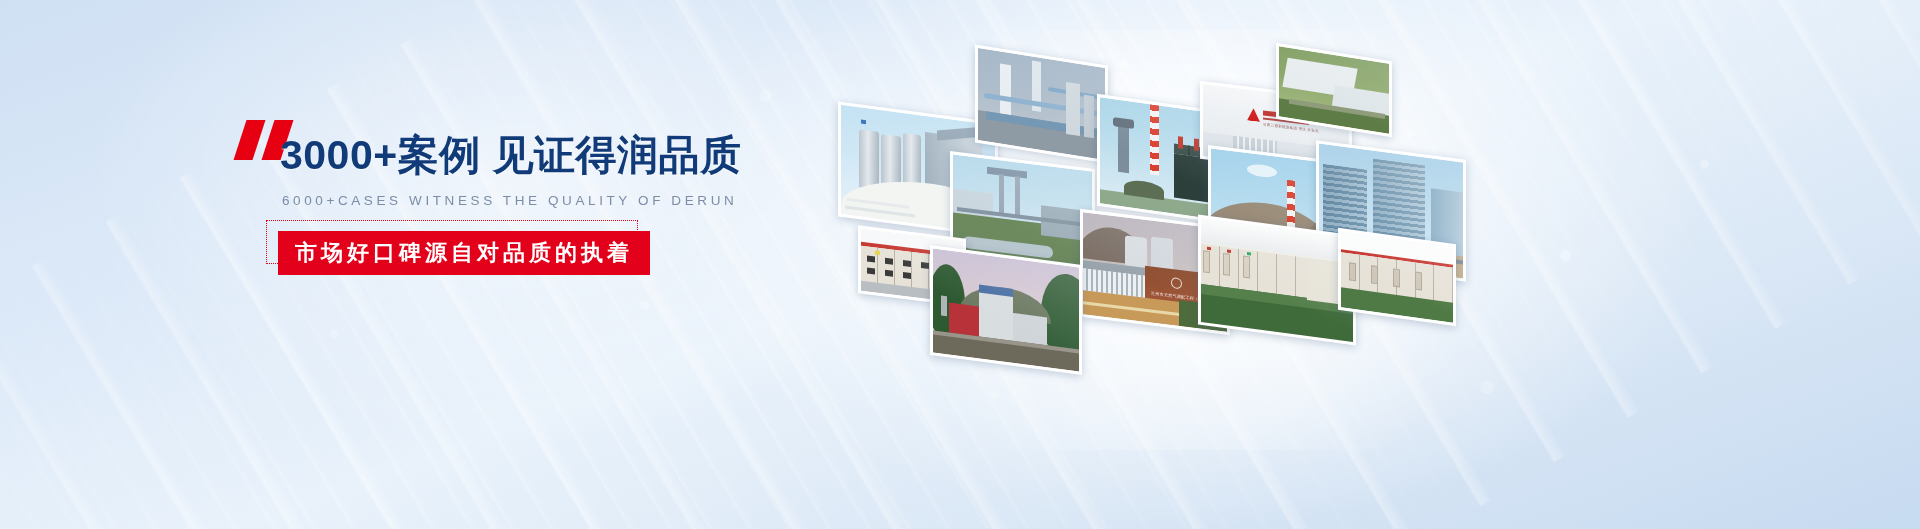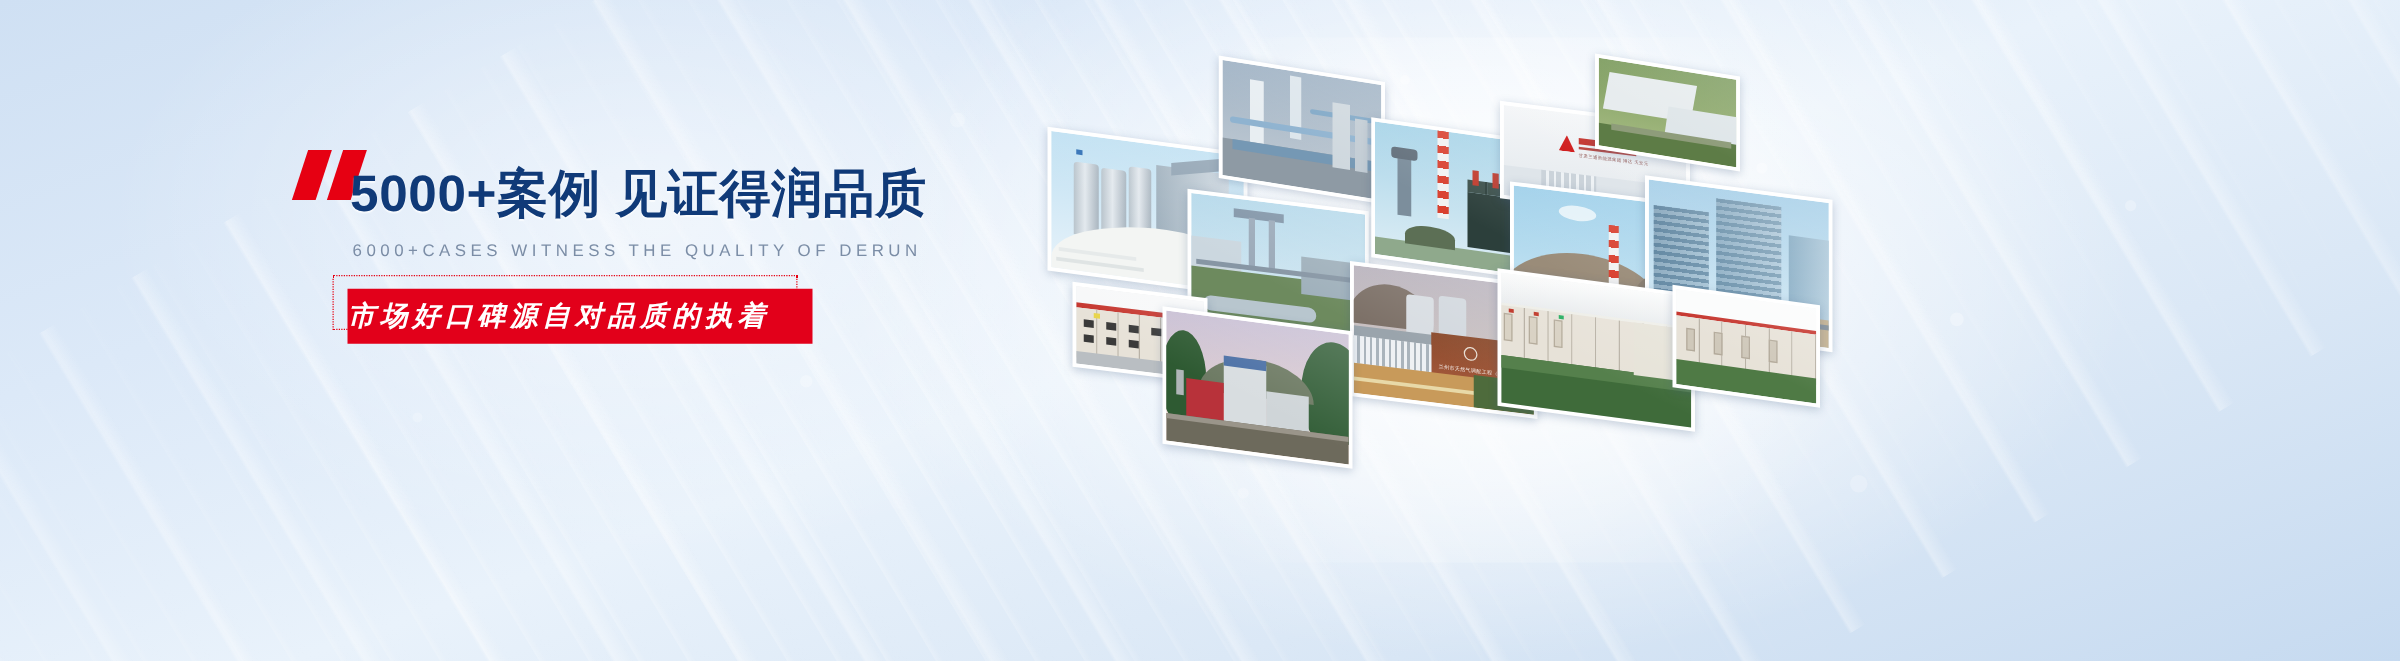--- a/index.html
+++ b/index.html
@@ -78,21 +78,21 @@
     white-space:nowrap; font-weight:normal;
   }
 
   .badge-wrap { position:absolute; left:28px; top:100px; width:420px; height:58px; }
   .badge-dotted {
     position:absolute; left:0; top:0; width:372px; height:44px;
     border:1.5px dotted #e60012; background:transparent;
   }
   .badge-red {
     position:absolute; left:12px; top:11px; width:372px; height:44px;
-    background:#e2001a; display:flex; align-items:center; justify-content:flex-start;font-style:italic;
+    background:#e2001a; display:flex; align-items:center; justify-content:center;
   }
   .badge-red span {
     color:#fff; font-size:22px; font-weight:bold; letter-spacing:4px;
     white-space:nowrap;
   }
 
   
   .collage { position:absolute; left:830px; top:50px; width:680px; height:300px; }
   .pc {
     position:absolute; background:#fff; padding:3px;
@@ -146,21 +146,21 @@
   <div class="bokeh" style="left:1480px;top:380px;width:14px;height:14px;opacity:.3"></div>
   <div class="bokeh" style="left:990px;top:390px;width:9px;height:9px;opacity:.3"></div>
 
   <div class="text-block">
 
     <div class="quote-mark">
       <i></i>
         <i></i>
     </div>
 
-    <div class="headline">5000+案例 见证得润品质</div>
+    <div class="headline">3000+案例 见证得润品质</div>
 
     <div class="subtitle">6000+CASES WITNESS THE QUALITY OF DERUN</div>
 
     <div class="badge-wrap">
       <div class="badge-dotted"></div>
       <div class="badge-red">
         <span>市场好口碑源自对品质的执着</span>
       </div>
     </div>
 

